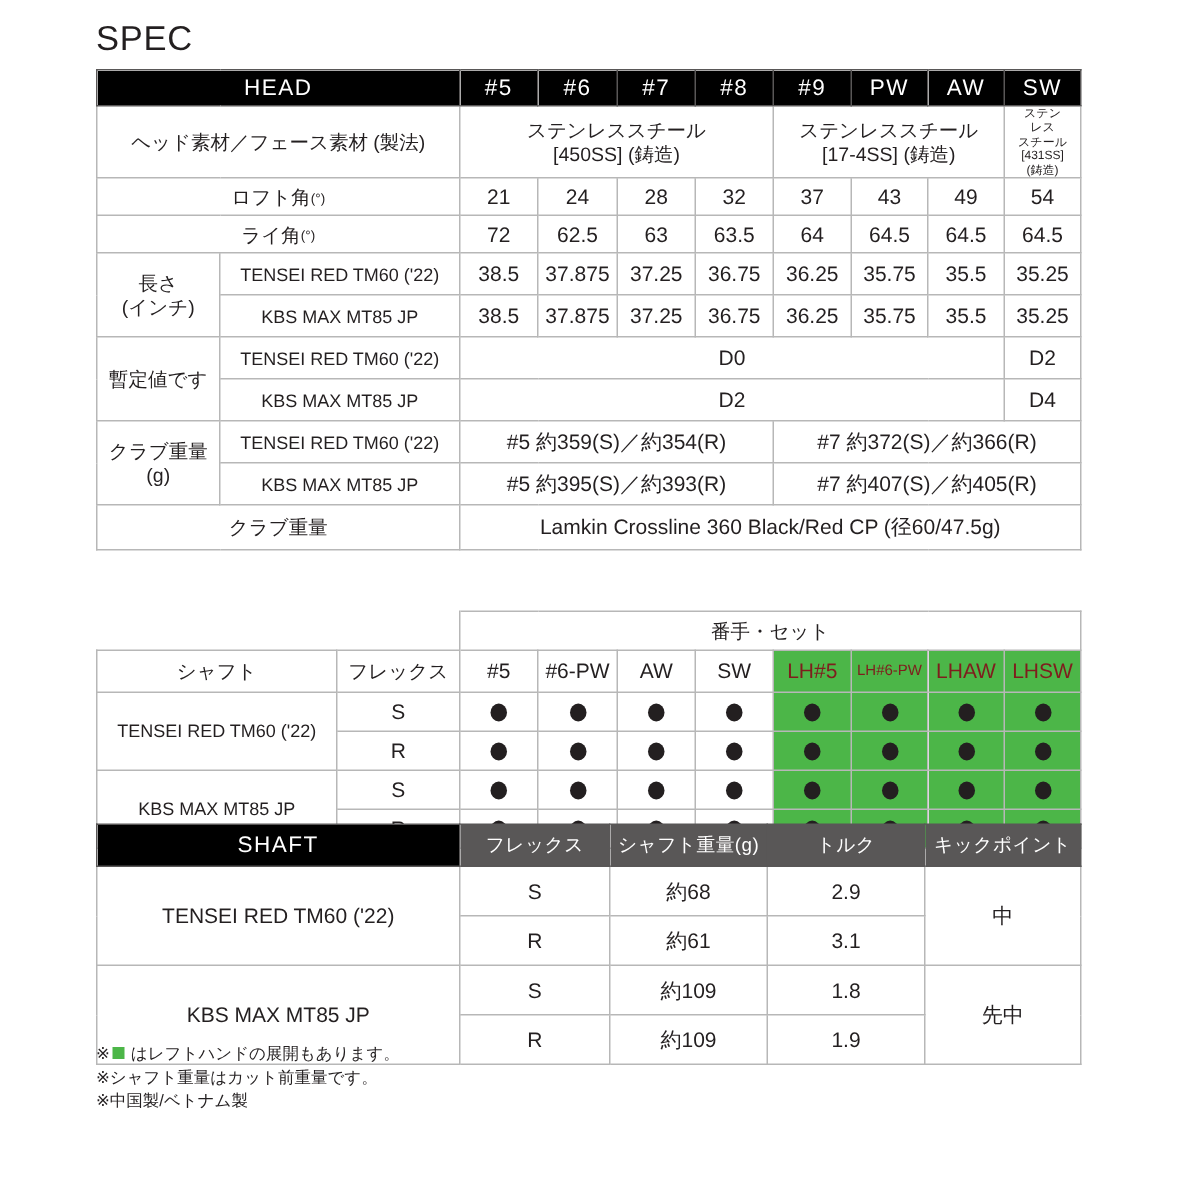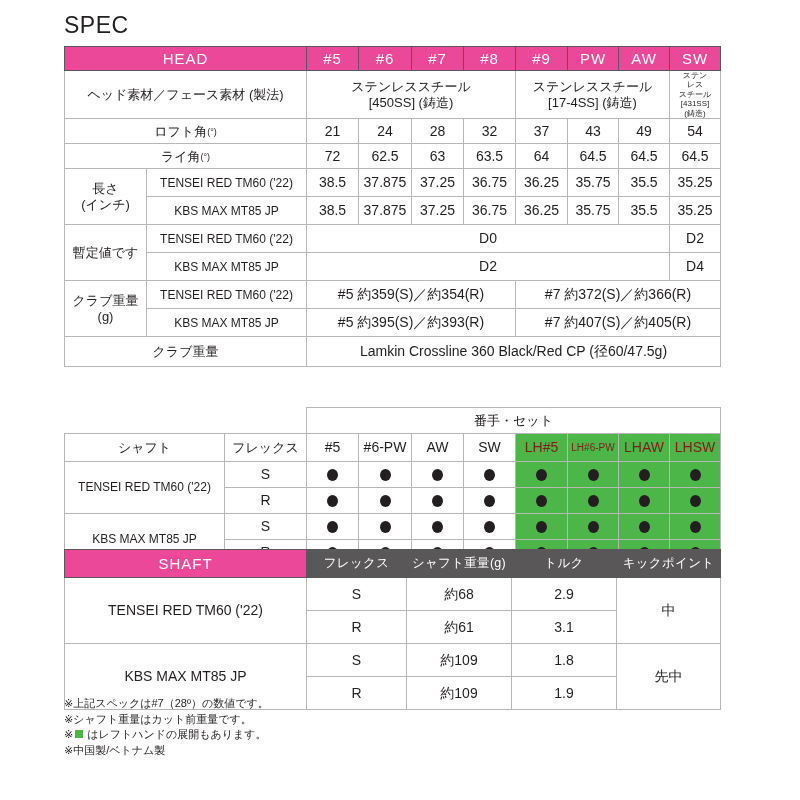--- a/index.html
+++ b/index.html
@@ -43,21 +43,21 @@
     border: 1px solid #b7b7b7;
     text-align: center;
     vertical-align: middle;
     font-weight: 400;
     padding: 0 2px;
     line-height: 1.18;
     box-sizing: border-box;
     overflow: hidden;
   }
   .hdr {
-    background: #ec4899;
+    background: #000000;
     color: #ffffff;
     font-size: 15px;
     letter-spacing: 1px;
     border-color: #595757 !important;
   }
   .hdr-jp {
     background: #595757;
     color: #ffffff;
     font-size: 12.5px;
     letter-spacing: 0.3px;
@@ -392,19 +392,18 @@
       </tr>
       <tr>
         <td class="num" style="height:33px">R</td>
         <td class="num">約109</td>
         <td class="num">1.9</td>
       </tr>
     </tbody>
   </table>
 
   <div class="notes">
-    <div>※上記スペックは#7（28º）の数値です。</div>
+    <div><span>※</span><span class="green-sq"></span><span>はレフトハンドの展開もあります。</span></div>
     <div>※シャフト重量はカット前重量です。</div>
-    <div><span>※</span><span class="green-sq"></span><span>はレフトハンドの展開もあります。</span></div>
     <div>※中国製/ベトナム製</div>
   </div>
 
 </div>
 
 </body></html>

